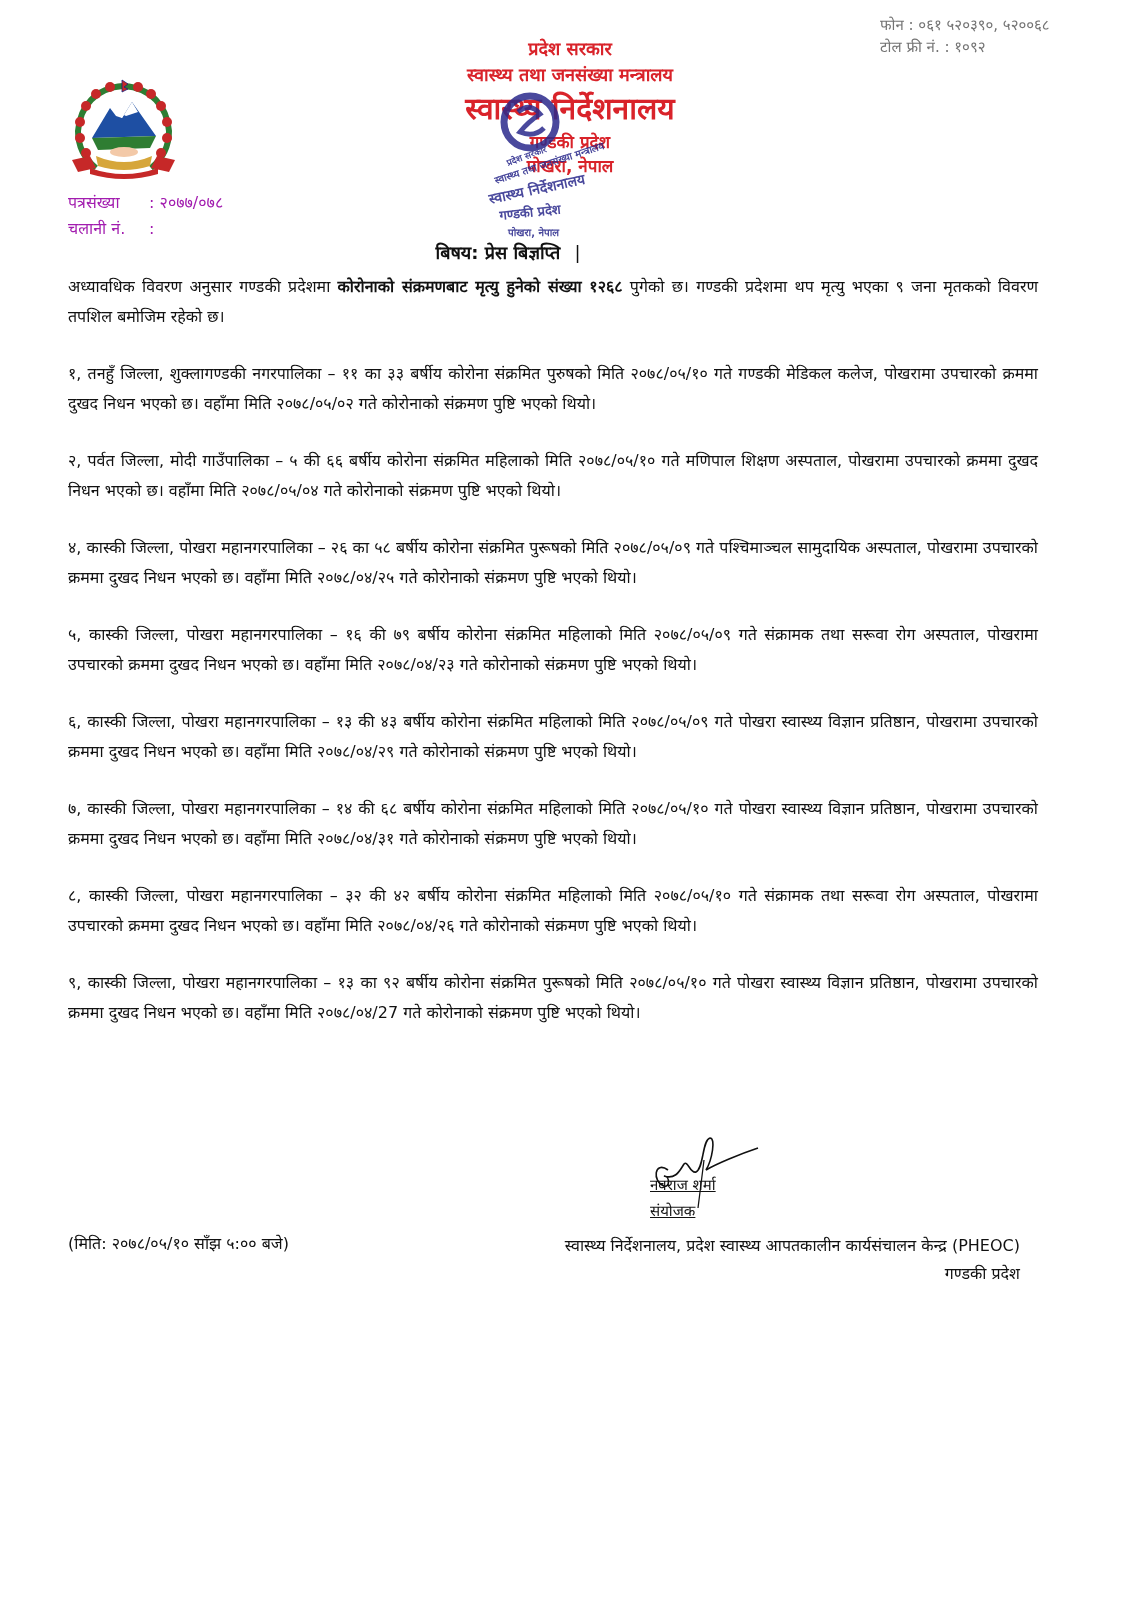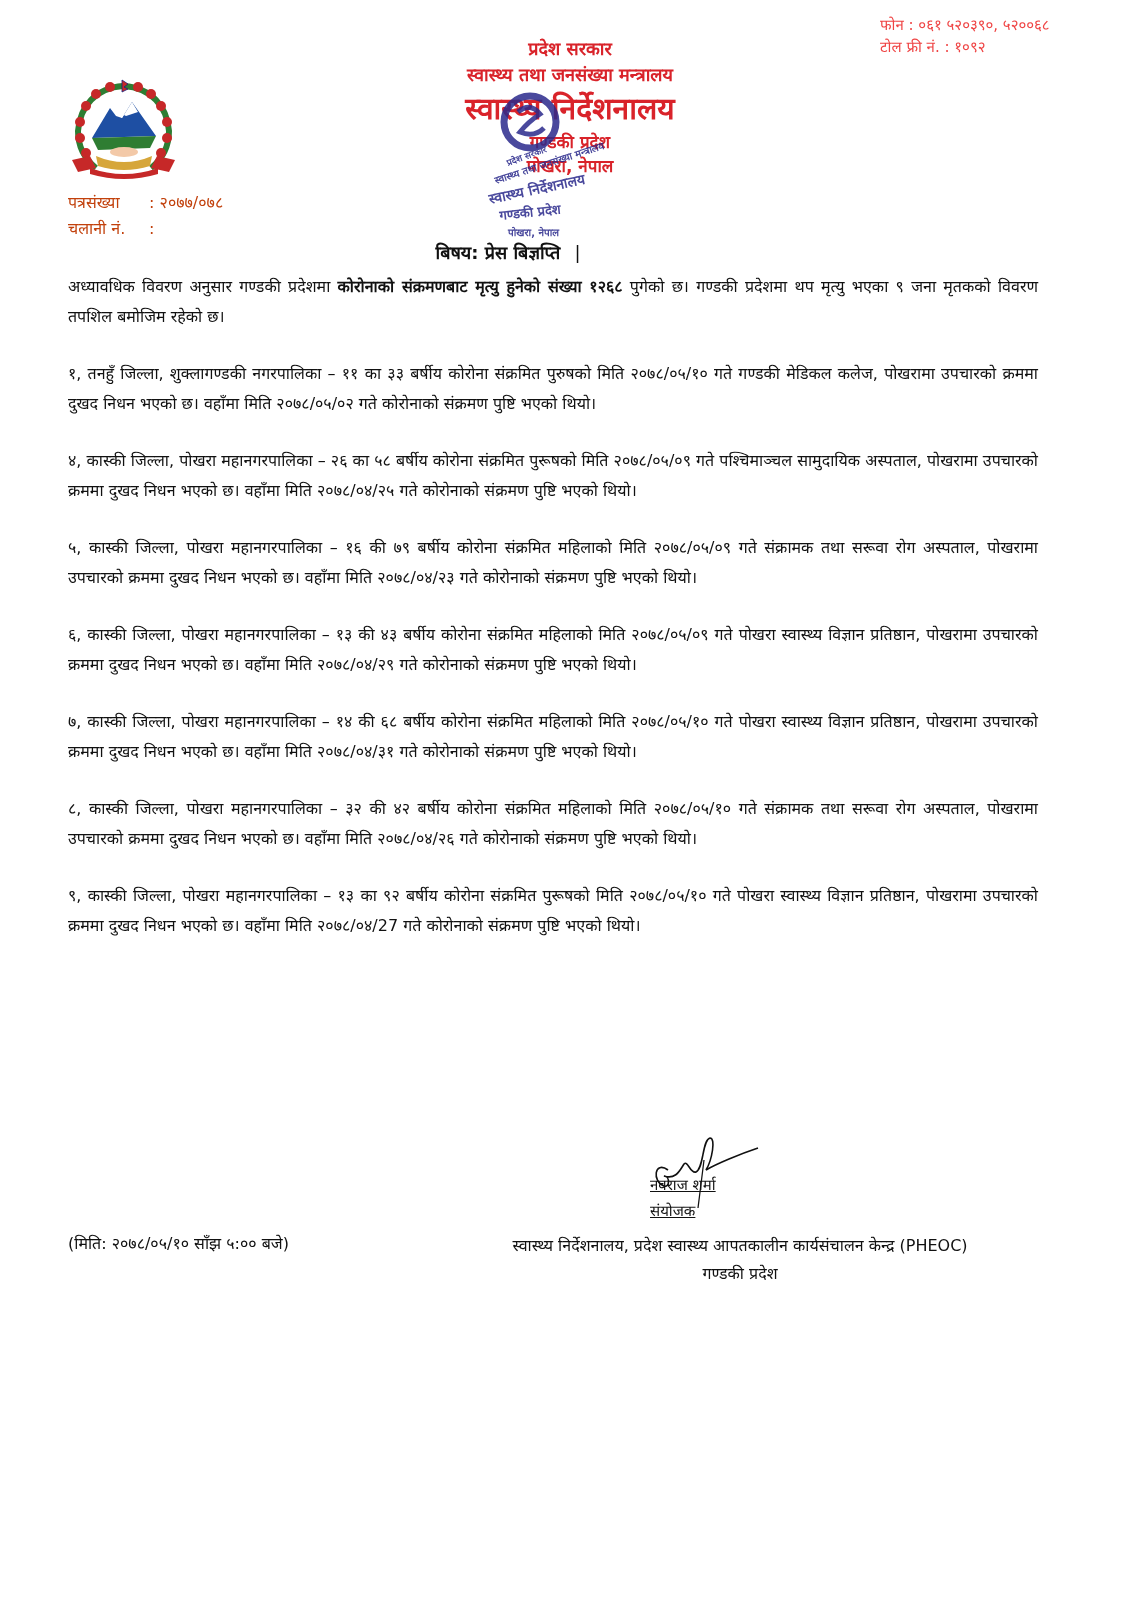--- a/index.html
+++ b/index.html
@@ -12,36 +12,36 @@
       height: 1600px;
       position: relative;
       overflow: hidden;
       font-family: "DejaVu Sans", sans-serif;
       color: #111111;
     }
     .contact {
       position: absolute;
       top: 14px;
       left: 880px;
-      color: #ef4444;
+      color: #737373;
       font-size: 15px;
       line-height: 22px;
     }
     .emblem {
       position: absolute;
       left: 66px;
       top: 76px;
       width: 115px;
       height: 105px;
     }
     .ref {
       position: absolute;
       left: 68px;
       top: 190px;
-      color: #c2410c;
+      color: #a21caf;
       font-size: 16px;
       line-height: 26px;
     }
     .ref .label { display: inline-block; min-width: 76px; }
     .letterhead {
       position: absolute;
       left: 380px;
       top: 36px;
       width: 380px;
       text-align: center;
@@ -105,21 +105,21 @@
       position: absolute;
       left: 68px;
       top: 1232px;
       font-size: 16px;
     }
     .footer-org {
       position: absolute;
       left: 460px;
       top: 1232px;
       width: 560px;
-      text-align: center;
+      text-align: right;
       font-size: 16px;
       line-height: 28px;
     }
   </style>
 </head>
 <body>
 
 <div class="contact">
   <div>फोन : ०६१ ५२०३९०, ५२००६८</div>
   <div>टोल फ्री नं. : १०९२</div>
@@ -186,20 +186,21 @@
 
 <div class="subject">
   <span>बिषय: प्रेस बिज्ञप्ति</span><span class="bar">|</span>
 </div>
 
 <div class="body">
   <p>
     <span>अध्यावधिक विवरण अनुसार गण्डकी प्रदेशमा </span><b>कोरोनाको संक्रमणबाट मृत्यु हुनेको संख्या १२६८</b><span> पुगेको छ। गण्डकी प्रदेशमा थप मृत्यु भएका ९ जना मृतकको विवरण तपशिल बमोजिम रहेको छ।</span>
   </p>
   <p>१, तनहुँ जिल्ला, शुक्लागण्डकी नगरपालिका – ११ का ३३ बर्षीय कोरोना संक्रमित पुरुषको मिति २०७८/०५/१० गते गण्डकी मेडिकल कलेज, पोखरामा उपचारको क्रममा दुखद निधन भएको छ। वहाँमा मिति २०७८/०५/०२ गते कोरोनाको संक्रमण पुष्टि भएको थियो।</p>
+  <p>२, पर्वत जिल्ला, मोदी गाउँपालिका – ५ की ६६ बर्षीय कोरोना संक्रमित महिलाको मिति २०७८/०५/१० गते मणिपाल शिक्षण अस्पताल, पोखरामा उपचारको क्रममा दुखद निधन भएको छ। वहाँमा मिति २०७८/०५/०४ गते कोरोनाको संक्रमण पुष्टि भएको थियो।</p>
   <p>४, कास्की जिल्ला, पोखरा महानगरपालिका – २६ का ५८ बर्षीय कोरोना संक्रमित पुरूषको मिति २०७८/०५/०९ गते पश्चिमाञ्चल सामुदायिक अस्पताल, पोखरामा उपचारको क्रममा दुखद निधन भएको छ। वहाँमा मिति २०७८/०४/२५ गते कोरोनाको संक्रमण पुष्टि भएको थियो।</p>
   <p>५, कास्की जिल्ला, पोखरा महानगरपालिका – १६ की ७९ बर्षीय कोरोना संक्रमित महिलाको मिति २०७८/०५/०९ गते संक्रामक तथा सरूवा रोग अस्पताल, पोखरामा उपचारको क्रममा दुखद निधन भएको छ। वहाँमा मिति २०७८/०४/२३ गते कोरोनाको संक्रमण पुष्टि भएको थियो।</p>
   <p>६, कास्की जिल्ला, पोखरा महानगरपालिका – १३ की ४३ बर्षीय कोरोना संक्रमित महिलाको मिति २०७८/०५/०९ गते पोखरा स्वास्थ्य विज्ञान प्रतिष्ठान, पोखरामा उपचारको क्रममा दुखद निधन भएको छ। वहाँमा मिति २०७८/०४/२९ गते कोरोनाको संक्रमण पुष्टि भएको थियो।</p>
   <p>७, कास्की जिल्ला, पोखरा महानगरपालिका – १४ की ६८ बर्षीय कोरोना संक्रमित महिलाको मिति २०७८/०५/१० गते पोखरा स्वास्थ्य विज्ञान प्रतिष्ठान, पोखरामा उपचारको क्रममा दुखद निधन भएको छ। वहाँमा मिति २०७८/०४/३१ गते कोरोनाको संक्रमण पुष्टि भएको थियो।</p>
   <p>८, कास्की जिल्ला, पोखरा महानगरपालिका – ३२ की ४२ बर्षीय कोरोना संक्रमित महिलाको मिति २०७८/०५/१० गते संक्रामक तथा सरूवा रोग अस्पताल, पोखरामा उपचारको क्रममा दुखद निधन भएको छ। वहाँमा मिति २०७८/०४/२६ गते कोरोनाको संक्रमण पुष्टि भएको थियो।</p>
   <p>९, कास्की जिल्ला, पोखरा महानगरपालिका – १३ का ९२ बर्षीय कोरोना संक्रमित पुरूषको मिति २०७८/०५/१० गते पोखरा स्वास्थ्य विज्ञान प्रतिष्ठान, पोखरामा उपचारको क्रममा दुखद निधन भएको छ। वहाँमा मिति २०७८/०४/27 गते कोरोनाको संक्रमण पुष्टि भएको थियो।</p>
 </div>
 
 <svg class="sign" viewBox="0 0 140 80">
   <path d="M28 40 C14 30 12 52 24 56 C30 58 30 46 24 46 C36 50 40 40 44 34 C48 30 50 44 56 42 C64 38 62 10 70 8 C76 8 72 30 66 40 C76 34 100 24 118 18" fill="none" stroke="#111" stroke-width="1.6"></path>

